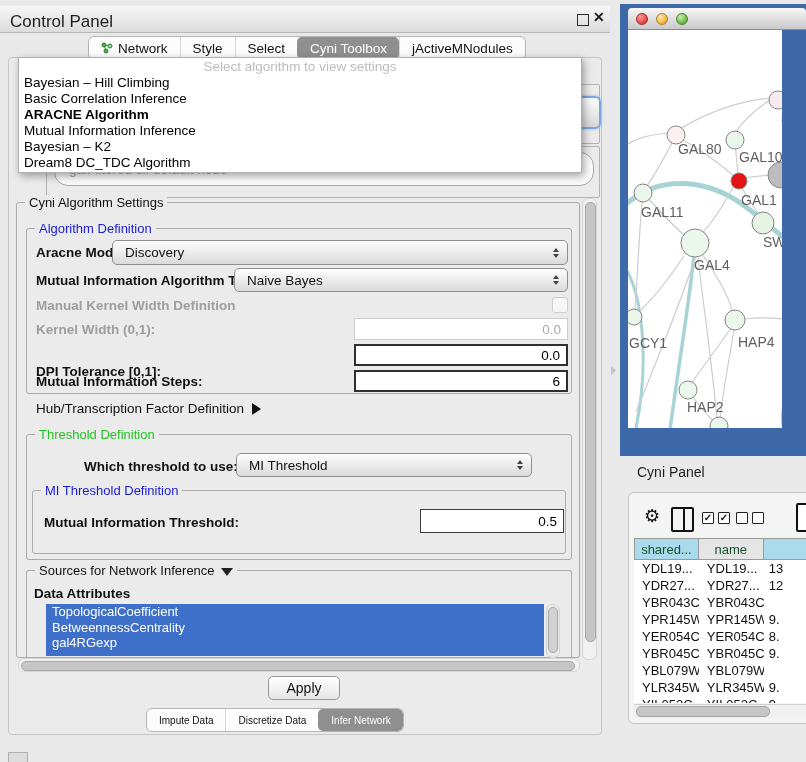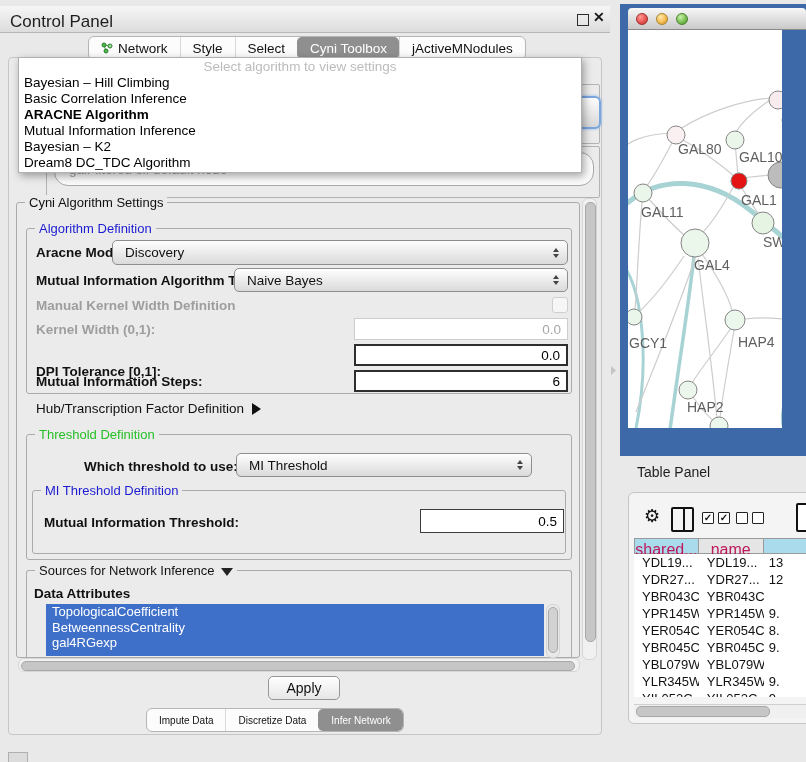--- a/index.html
+++ b/index.html
@@ -100,21 +100,21 @@
   .tp-panel{left:628px;top:492px;width:190px;height:230px;background:#f4f4f4;border:1px solid #c5c5c5;border-radius:6px;}
   .tp-gear{left:644px;top:505px;font-size:18px;color:#111;}
   .splitcol{left:671px;top:507px;width:19px;height:21px;border:2px solid #111;border-radius:2px;}
   .splitcol i{position:absolute;left:50%;top:0;width:2px;height:100%;background:#111;}
   .cb{width:10px;height:10px;border:1.5px solid #222;border-radius:1px;background:#fff;font-size:10px;
       line-height:9px;text-align:center;color:#111;font-weight:bold;display:inline-block;}
   .doc-icon{left:796px;top:503px;width:18px;height:25px;border:2px solid #111;border-radius:2px;background:#fff;}
 
   .tbl{left:634px;top:538px;width:180px;overflow:hidden;}
   .tr{display:flex;}
-  .th{height:16px;line-height:22px;text-align:center;font-size:16px;color:#be185d;
+  .th{height:22px;line-height:22px;text-align:center;font-size:13px;color:#14532d;
       border:1px solid #9a9a9a;border-left:none;box-sizing:border-box;}
   .th:first-child{border-left:1px solid #9a9a9a;}
   .th.blue{background:#a9dbed;} .th.gray{background:#e5e5e5;}
   .td{height:17px;line-height:17px;font-size:13px;color:#111;background:#fff;
       padding-left:8px;box-sizing:border-box;white-space:nowrap;overflow:hidden;}
   .rows-clip{overflow:hidden;}
   .tp-hscroll{left:634px;top:704px;width:172px;height:13px;background:#f0f0f0;border-top:1px solid #cfcfcf;}
   .tp-hthumb{left:636px;top:706px;width:132px;height:9px;}
   .divider-handle{left:611px;top:366px;width:5px;height:9px;background:#c4c4c4;
                   clip-path:polygon(0 0,100% 50%,0 100%);}
@@ -303,21 +303,21 @@
       <text x="13" y="187" font-size="14" fill="#5f5f5f" font-family="&quot;Liberation Sans&quot;, sans-serif">GAL11</text>
       <text x="135" y="217" font-size="14" fill="#5f5f5f" font-family="&quot;Liberation Sans&quot;, sans-serif">SWI4</text>
       <text x="66" y="240" font-size="14" fill="#5f5f5f" font-family="&quot;Liberation Sans&quot;, sans-serif">GAL4</text>
       <text x="1" y="318" font-size="14" fill="#5f5f5f" font-family="&quot;Liberation Sans&quot;, sans-serif">GCY1</text>
       <text x="110" y="317" font-size="14" fill="#5f5f5f" font-family="&quot;Liberation Sans&quot;, sans-serif">HAP4</text>
       <text x="168" y="317" font-size="14" fill="#5f5f5f" font-family="&quot;Liberation Sans&quot;, sans-serif">Y</text>
       <text x="59" y="382" font-size="14" fill="#5f5f5f" font-family="&quot;Liberation Sans&quot;, sans-serif">HAP2</text>
     </svg>
 </div>
 
-<div class="abs tp-title">Table Panel</div>
+<div class="abs tp-title">Cyni Panel</div>
 <div class="abs tp-panel"></div>
 <div class="abs tp-gear">⚙</div>
 <div class="abs splitcol">
     <i></i>
   </div>
 <div class="abs" style="left:702px;top:512px;display:flex;gap:4px;">
   <span class="cb">✓</span>
     <span class="cb">✓</span>
 </div>
 <div class="abs" style="left:736px;top:512px;display:flex;gap:4px;">

